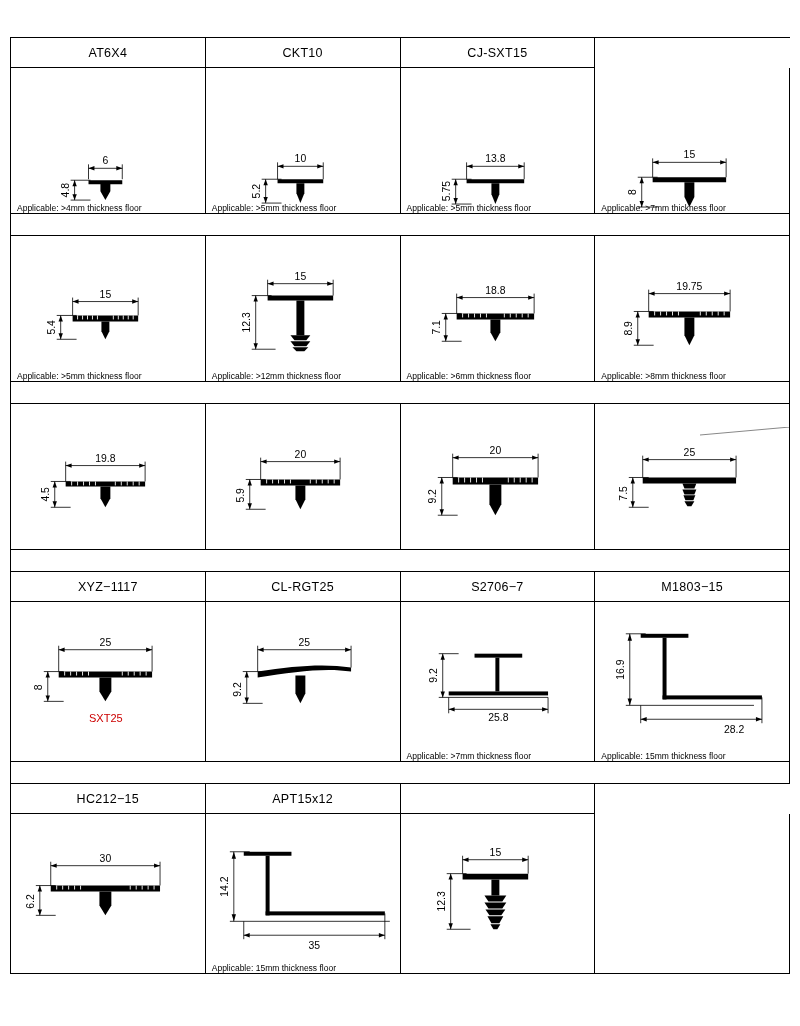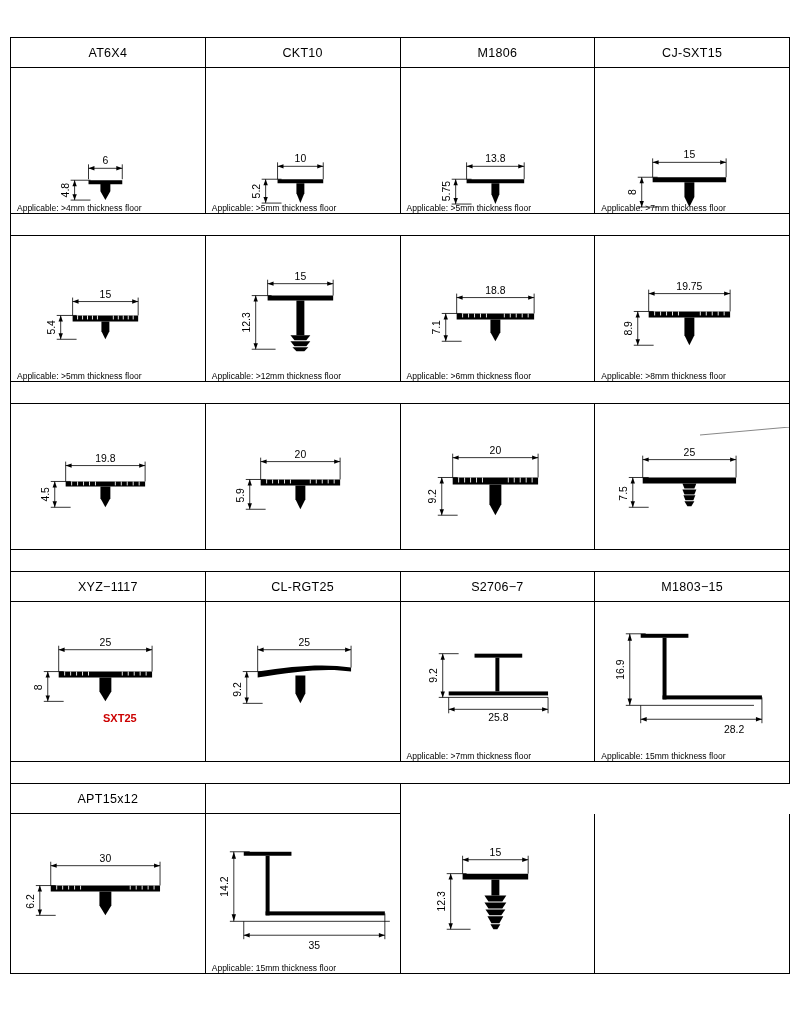--- a/index.html
+++ b/index.html
@@ -83,25 +83,25 @@
     display: block;
     width: 100%;
     height: 100%;
   }
   .dim {
     font-size: 10.5px;
     font-family: "Liberation Sans", sans-serif;
   }
   .sxt25 {
     position: absolute;
-    left: 92px;
+    left: 78px;
     top: 110px;
     color: #cc0000;
     font-size: 11px;
-    font-weight: bold;
+    font-weight: normal;
   }
   .blank-cell {
     background: #ffffff;
   }
   .edge-tick {
     position: absolute;
     right: 10px;
     top: 418px;
     width: 90px;
     height: 10px;
@@ -117,23 +117,20 @@
   </svg>
 
   <div class="grid">
 
     <div class="row hdr-row">
       <div class="cell">
           <span class="hdr-label">AT6X4</span>
         </div>
       <div class="cell">
           <span class="hdr-label">CKT10</span>
-        </div>
-      <div class="cell">
-          <span class="hdr-label">M1806</span>
         </div>
       <div class="cell">
           <span class="hdr-label">CJ-SXT15</span>
         </div>
     </div>
 
     <div class="row fig-row">
 
       <div class="cell">
         <div class="fig">
@@ -625,20 +622,23 @@
         <div class="applicable">Applicable: 15mm thickness floor</div>
       </div>
     </div>
 
     <div class="row spacer-row">
       <div class="cell"></div>
     </div>
 
     <div class="row hdr-row">
       <div class="cell">
+          <span class="hdr-label">HC212−15</span>
+        </div>
+      <div class="cell">
           <span class="hdr-label">APT15x12</span>
         </div>
       <div class="cell blank-cell"></div>
     </div>
 
     <div class="row fig-row tall">
 
       <div class="cell">
         <div class="fig">
           <svg viewBox="0 0 195 160" preserveAspectRatio="xMidYMid meet">

